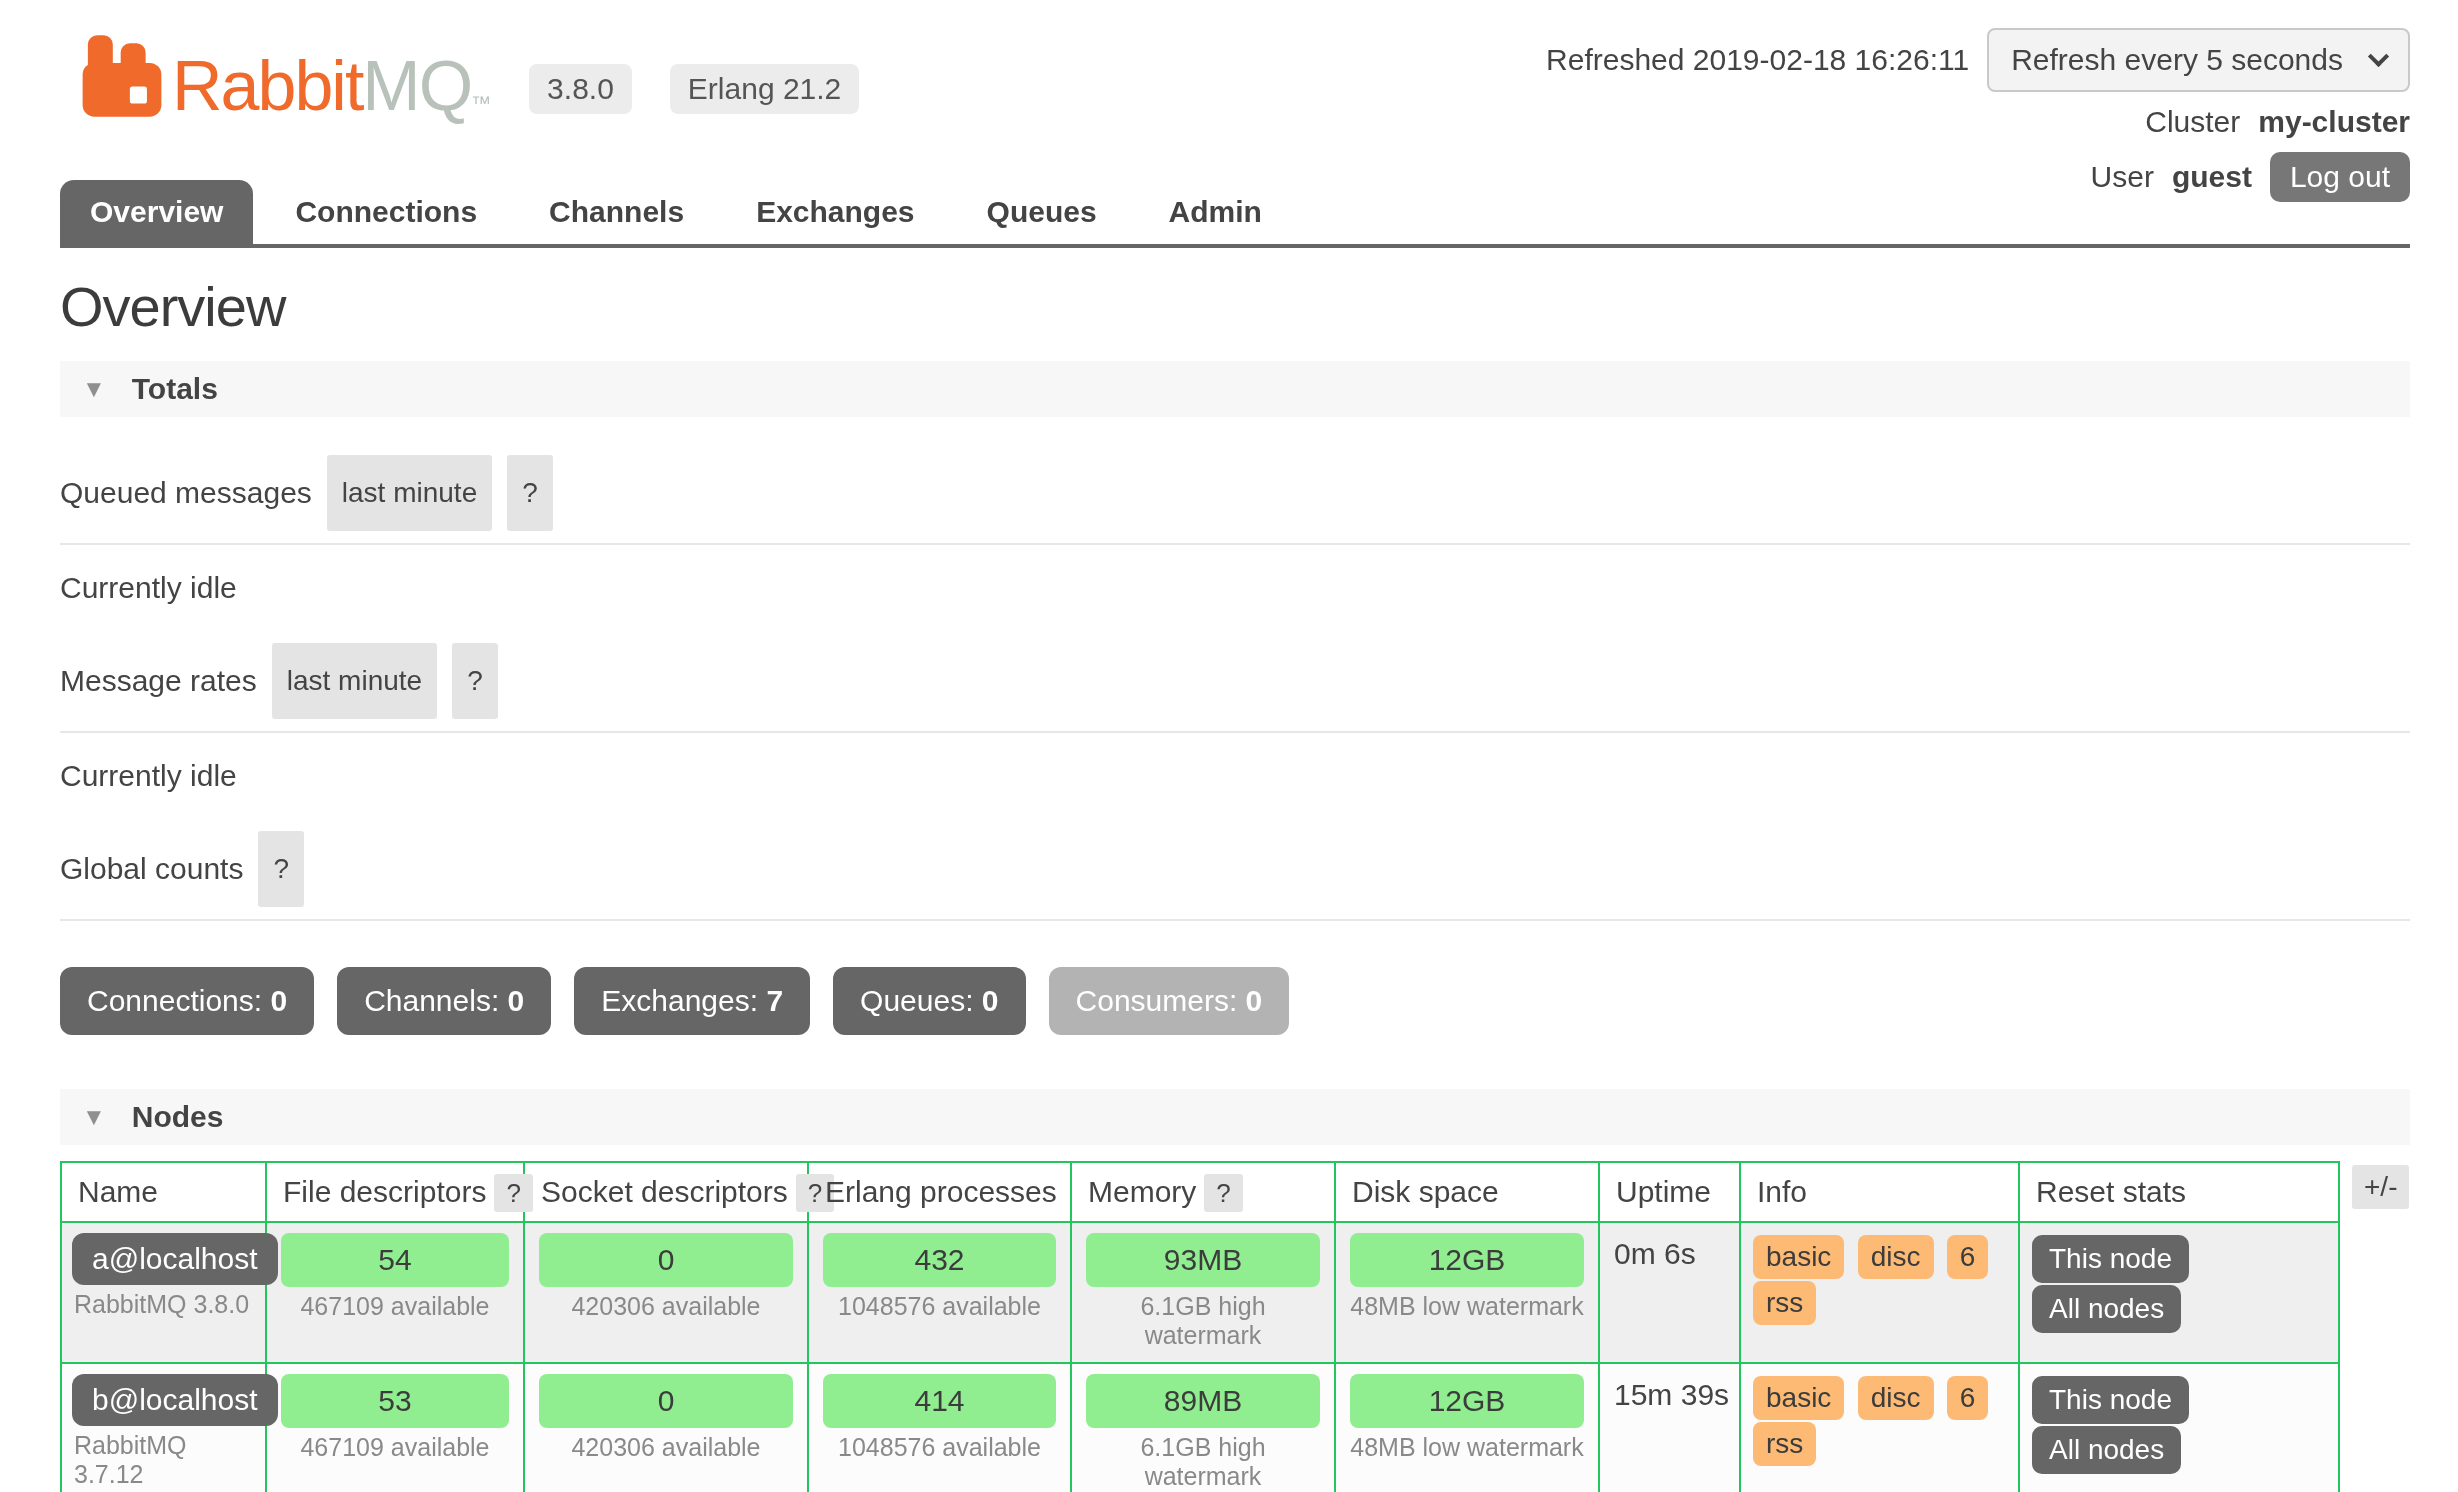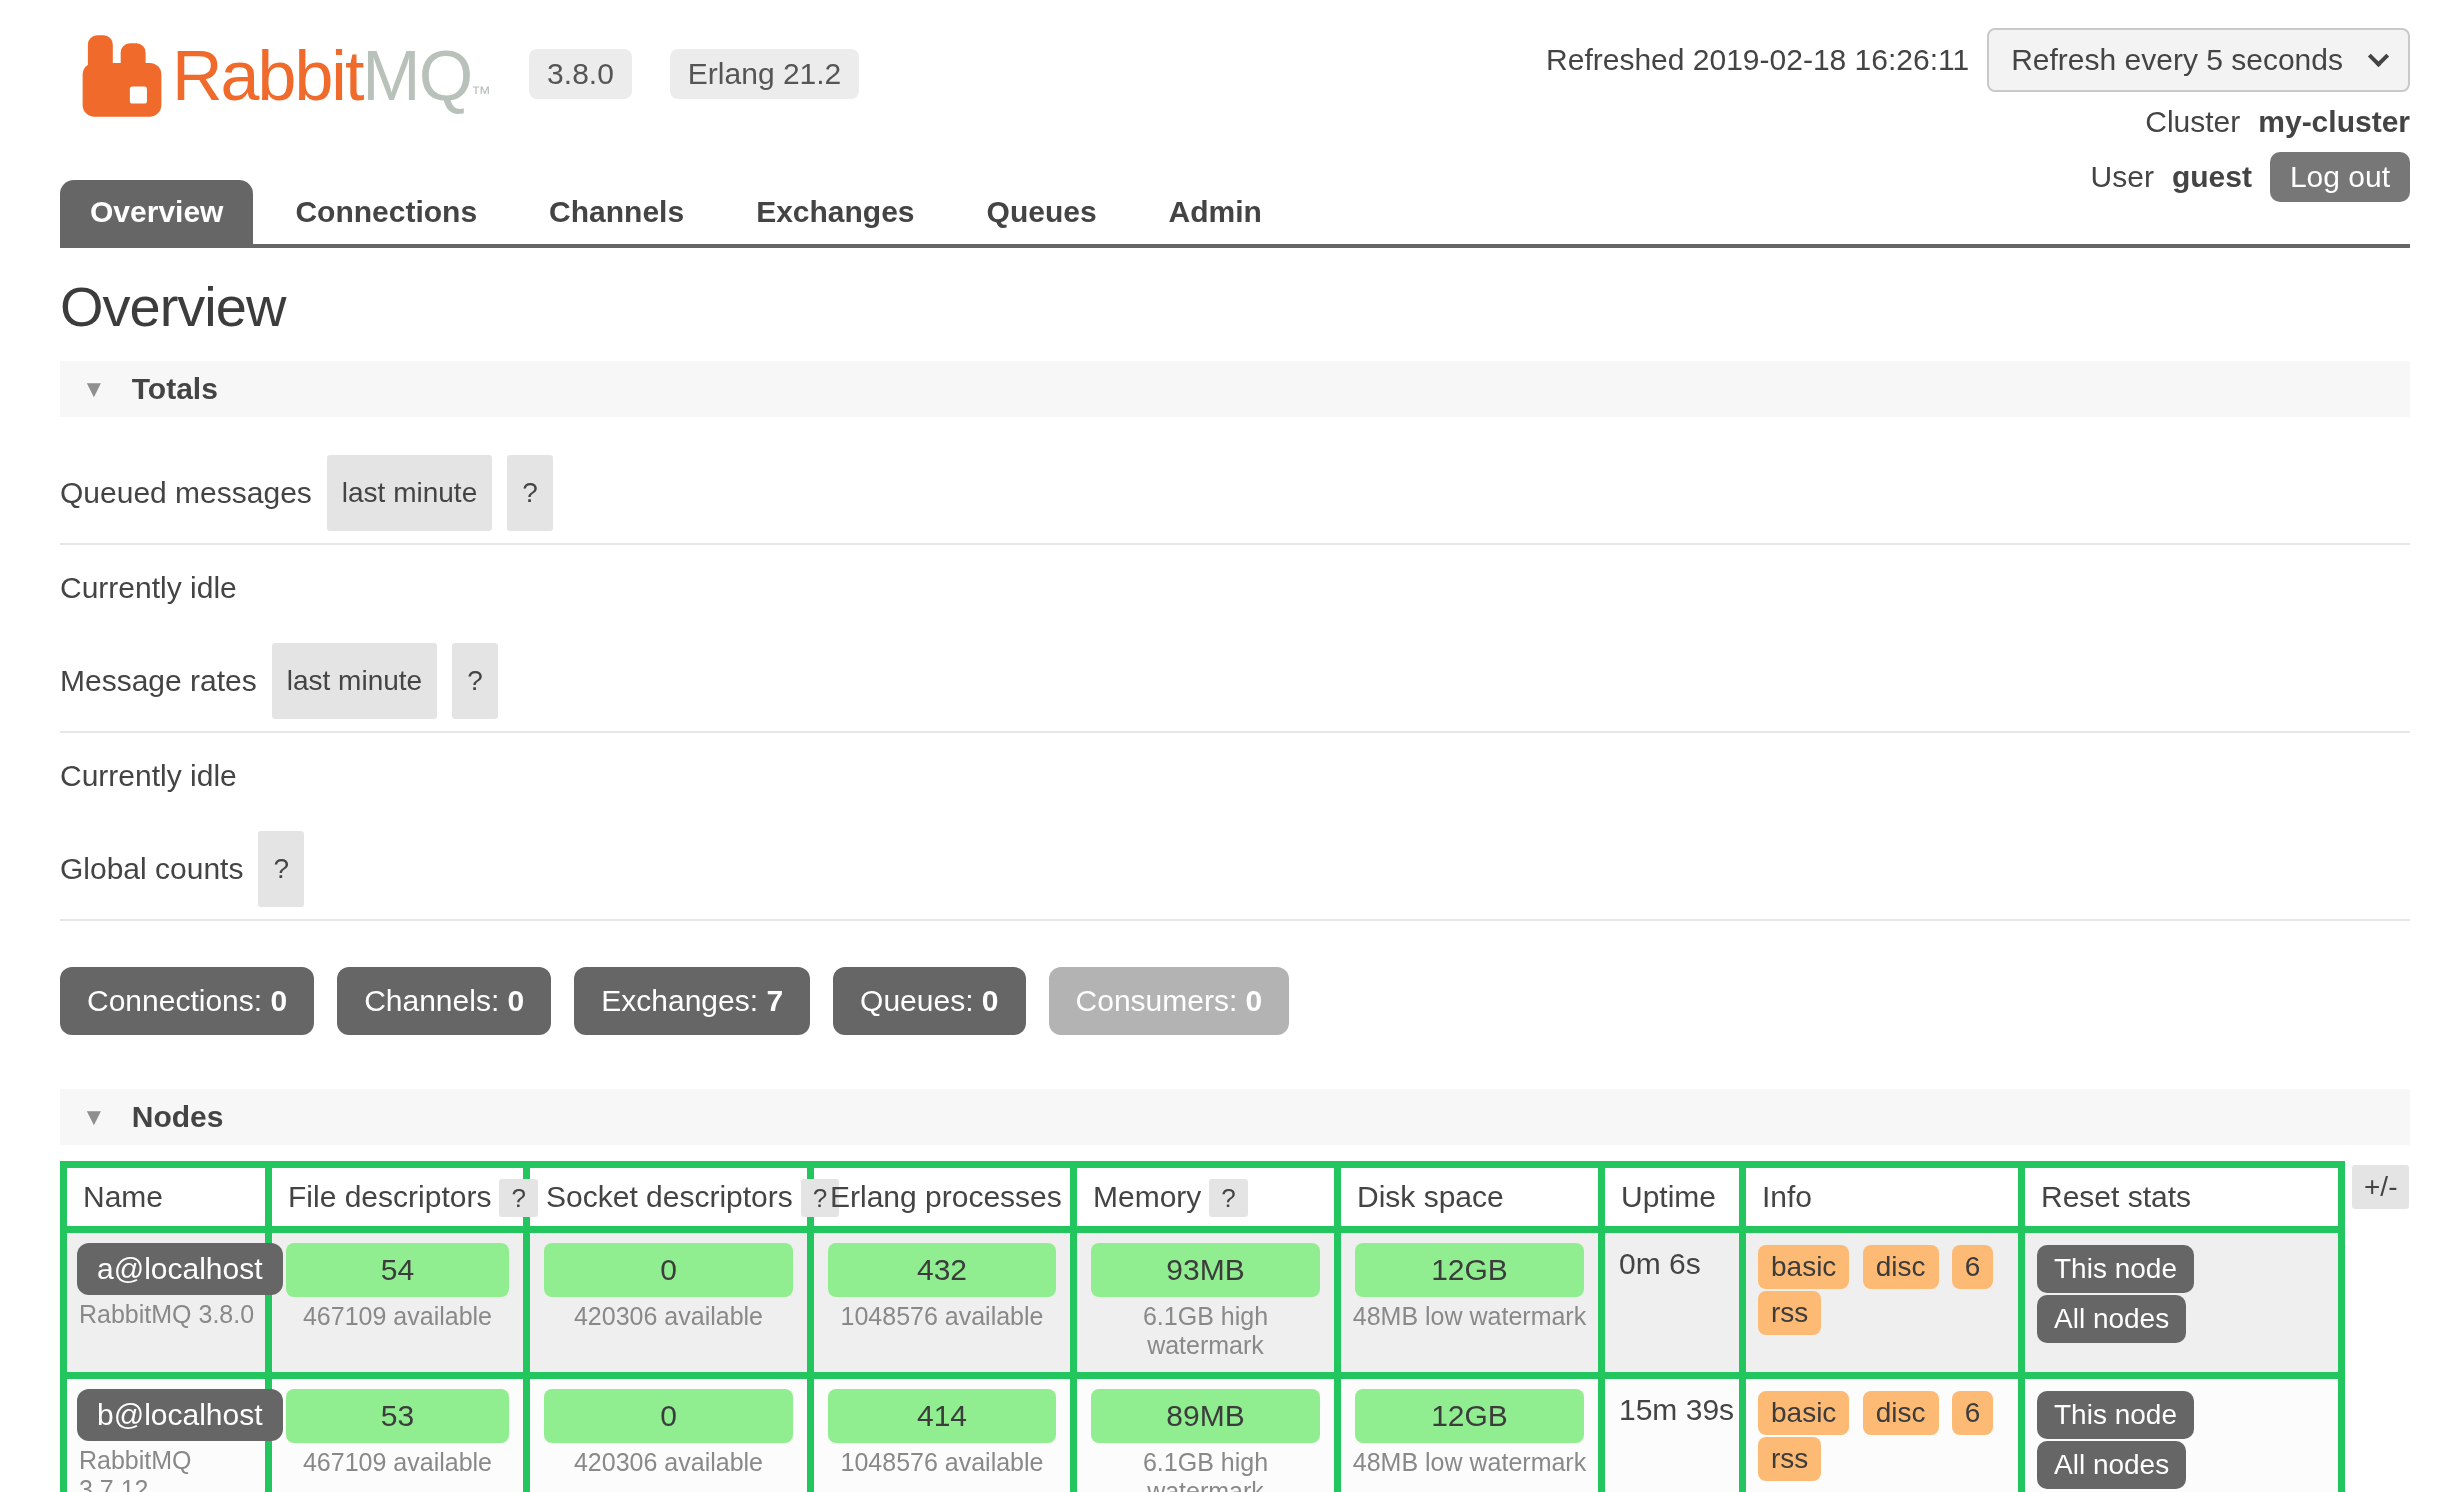--- a/index.html
+++ b/index.html
@@ -6,21 +6,21 @@
   html,body { margin:0; padding:0; background:#fff; }
   body {
     width:2458px; height:1492px;
     font-family:"Liberation Sans", sans-serif;
     color:#444; overflow:hidden;
   }
   .page { width:2458px; height:1492px; padding:0 48px 0 60px; position:relative; }
 
   
   header.topbar { position:relative; height:248px; border-bottom:4px solid #666; }
-  .logo-area { position:absolute; left:18px; top:34px; display:flex; align-items:center; }
+  .logo-area { position:absolute; left:18px; top:34px; display:flex; align-items:flex-end; }
   .logo-mark { width:88px; height:84px; margin-right:6px; }
   .wordmark { font-size:70px; line-height:0.92; letter-spacing:-2px; white-space:nowrap; }
   .wordmark .rabbit { color:#ef6a2b; }
   .wordmark .mq { color:#b9c2ba; }
   .wordmark .tm { font-size:20px; color:#b9c2ba; vertical-align:baseline; }
   .ver-badges { display:flex; gap:38px; margin-left:40px; margin-bottom:4px; }
   .pill { background:#ececec; border-radius:8px; padding:8px 18px; font-size:30px; color:#555; white-space:nowrap; }
 
   .top-right { position:absolute; right:0; top:28px; display:flex; flex-direction:column; align-items:flex-end; gap:13px; }
   .tr-row { display:flex; align-items:center; gap:18px; font-size:30px; color:#444; }
@@ -43,21 +43,21 @@
   .badge { background:#e4e4e4; border-radius:3px; padding:22px 15px; font-size:28px; color:#444; cursor:pointer; }
   .idle { font-size:30px; color:#444; margin:26px 0 30px 0; }
 
   .counts-row { display:flex; gap:23px; margin:46px 0 54px 0;align-items:flex-end; }
   .count-btn { background:#666; color:#fff; border-radius:12px; padding:17px 27px; font-size:30px; cursor:pointer; white-space:nowrap; }
   .count-btn .val { font-weight:bold; }
   .count-btn.muted { background:#b3b3b3; }
 
   .nodes-wrap { position:relative; margin-top:16px; }
   table.nodes { border-collapse:collapse; table-layout:fixed; width:2278px; }
-  table.nodes th, table.nodes td { border:7px solid #22c55e; }
+  table.nodes th, table.nodes td { border:2px solid #22c55e; }
   table.nodes th { font-weight:normal; font-size:30px; text-align:left; padding:12px 16px; background:#fff; white-space:nowrap; }
   table.nodes th .badge { font-size:26px; padding:4px 12px; margin-left:8px; }
   table.nodes td { vertical-align:top; padding:6px 8px; font-size:30px; }
   tr.row-a { background:#efefef; }
   tr.row-b { background:#fcfcfc; }
   .metric { background:#90ee90; border-radius:8px; text-align:center; padding:10px 0; margin:4px 6px 0 6px; color:#3c3c3c; font-size:30px; }
   .subtext { text-align:center; color:#898989; font-size:25px; padding:5px 0 6px 0; }
   .node-badge { display:inline-block; background:#666; color:#fff; border-radius:12px; padding:9px 20px; font-size:30px; margin:4px 0 2px 2px; cursor:pointer; }
   .node-sub { color:#898989; font-size:25px; padding:3px 0 4px 4px; }
   .info-cell { padding-top:10px !important; padding-left:12px !important; }

